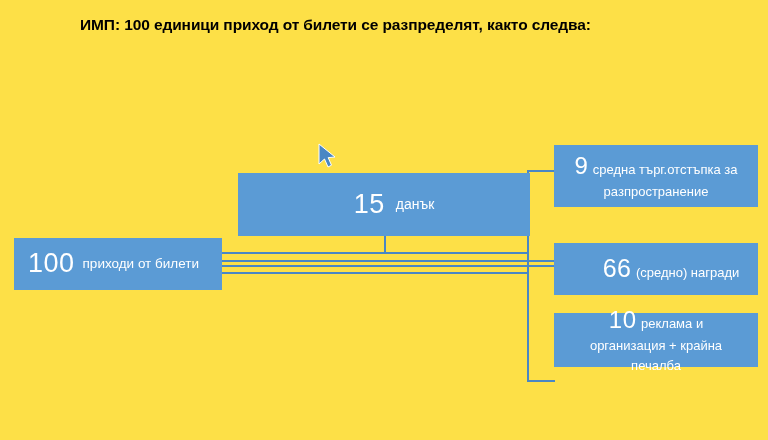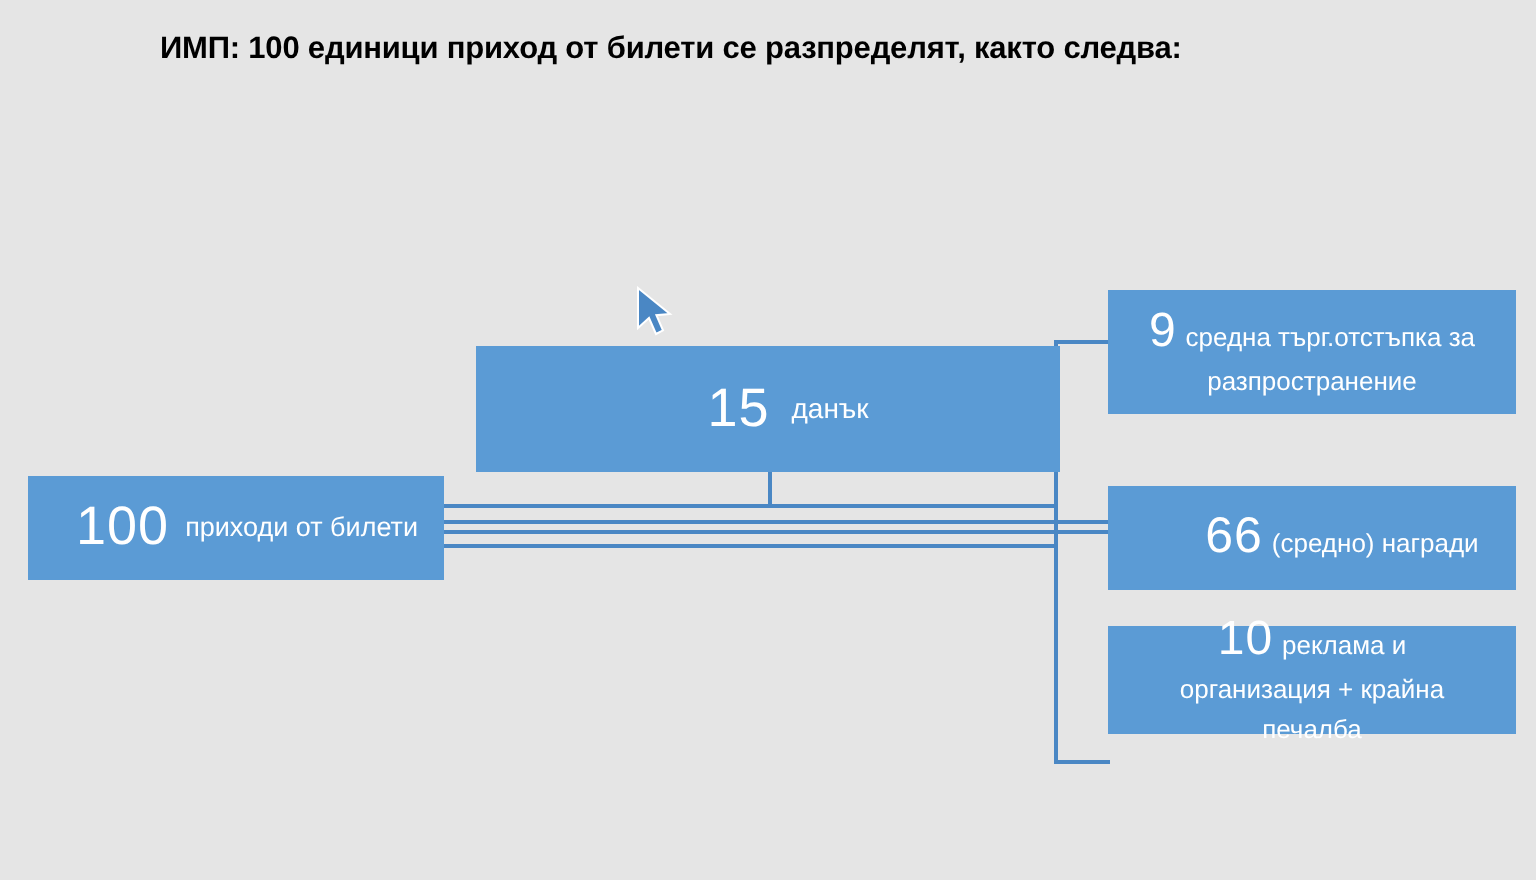--- a/index.html
+++ b/index.html
@@ -12,21 +12,21 @@
     height: 440px;
     position: relative;
     overflow: hidden;
     font-family: "Liberation Sans", "DejaVu Sans", sans-serif;
   }
   #slide {
     position: absolute;
     left: 0; top: 0;
     width: 768px;
     height: 440px;
-    background: #e5e5e5;
+    background: #fde047;
   }
 
   
   .slide-title {
     position: absolute;
     left: 80px;
     top: 16px;
     width: 600px;
     font-size: 15.5px;
     font-weight: bold;
@@ -80,21 +80,21 @@
   .box-tax .num { font-size: 27px; margin-left: 20px; }
   .box-tax .lbl { font-size: 14px; margin-left: 11px; }
 
   
   .box-income {
     left: 14px;
     top: 238px;
     width: 208px;
     height: 52px;
     justify-content: flex-start;
-    padding-left: 24px;
+    padding-left: 14px;
   }
   .box-income .num { font-size: 27px; }
   .box-income .lbl { font-size: 13.5px; margin-left: 8px; }
 
   
   .box-right {
     left: 554px;
     width: 204px;
     flex-direction: column;
     justify-content: center;

